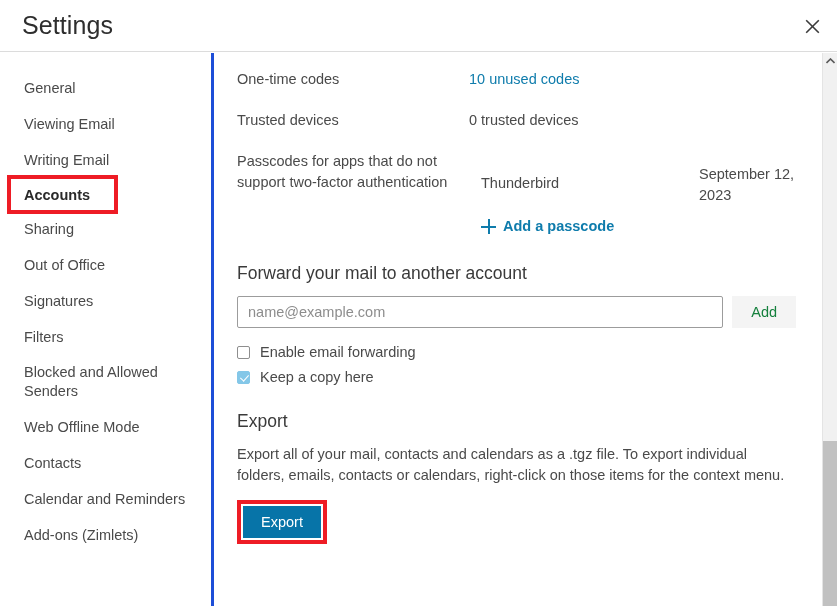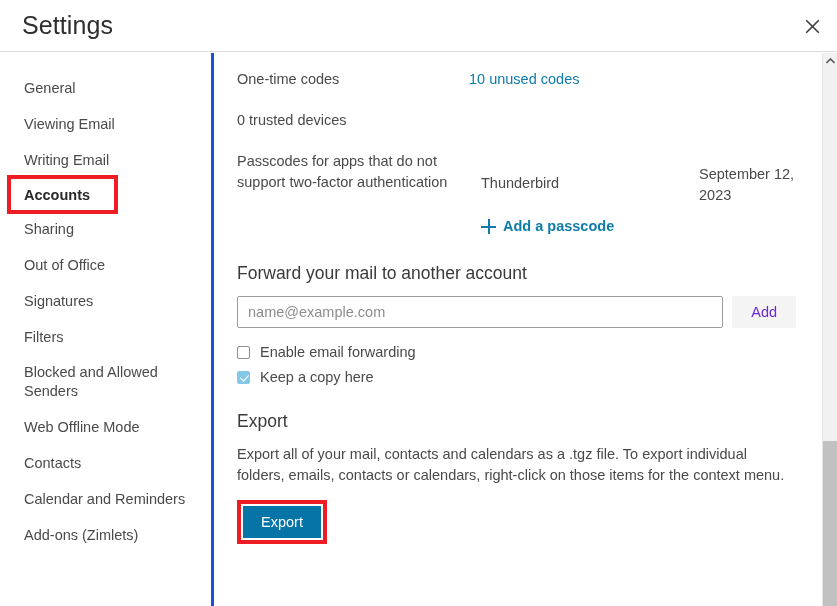--- a/index.html
+++ b/index.html
@@ -204,21 +204,21 @@
     color: #4a4a4a;
     background: #fff;
     outline: none;
   }
   .text-input::placeholder { color: #8d8d8d; }
   .add-btn {
     margin-left: 9px;
     width: 66px; height: 32px;
     background: #f4f4f4;
     border: none;
-    color: #6d28d9;
+    color: #15803d;
     font-size: 14.5px;
     font-family: "Liberation Sans", sans-serif;
     cursor: default;
   }
 
   
   .cb-line {
     display: flex;
     align-items: center;
     margin-bottom: 9px;
@@ -353,20 +353,21 @@
     <div class="main-inner">
 
       <div class="row">
         <div class="label">One-time codes</div>
         <div class="value">
           <span class="link">10 unused codes</span>
         </div>
       </div>
 
       <div class="row">
+        <div class="label">Trusted devices</div>
         <div class="value">0 trusted devices</div>
       </div>
 
       <div class="row pc-row">
         <div class="label">Passcodes for apps that do not support two-factor authentication</div>
         <div class="value">
           <div class="pc-table">
             <div class="pc-body-row">
               <div class="c1">Thunderbird</div>
               <div class="c2">September 12, 2023</div>

